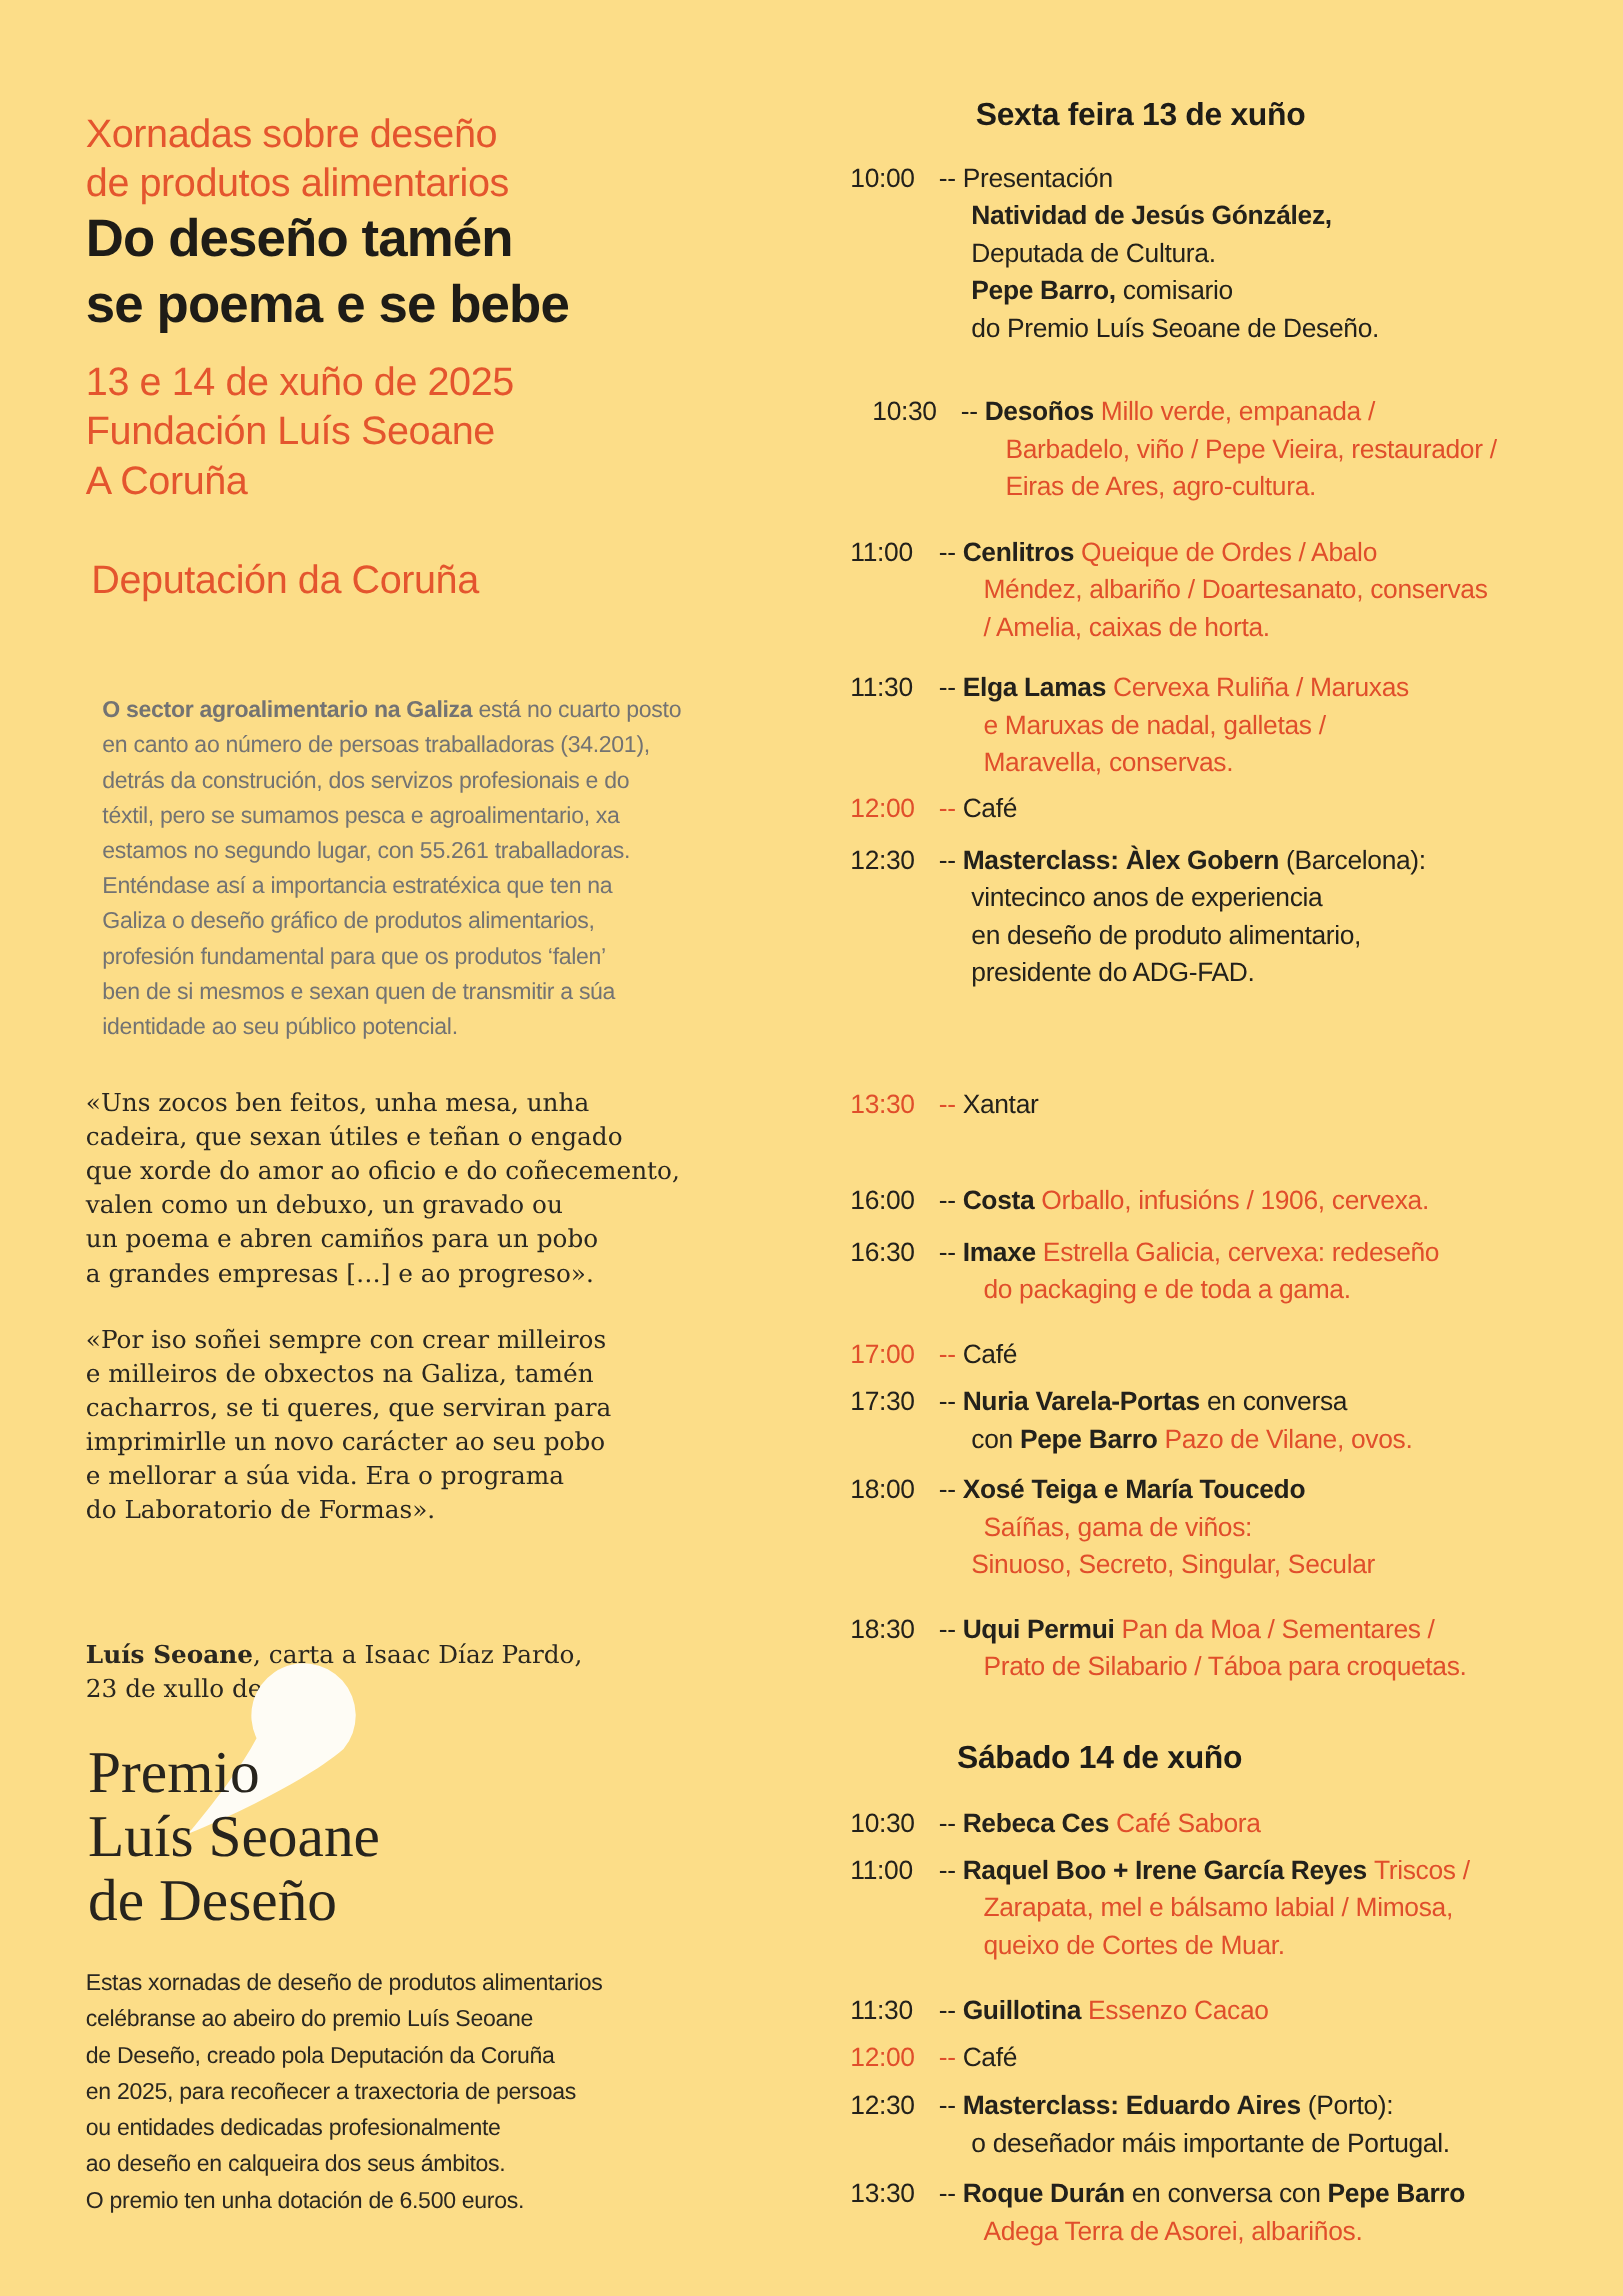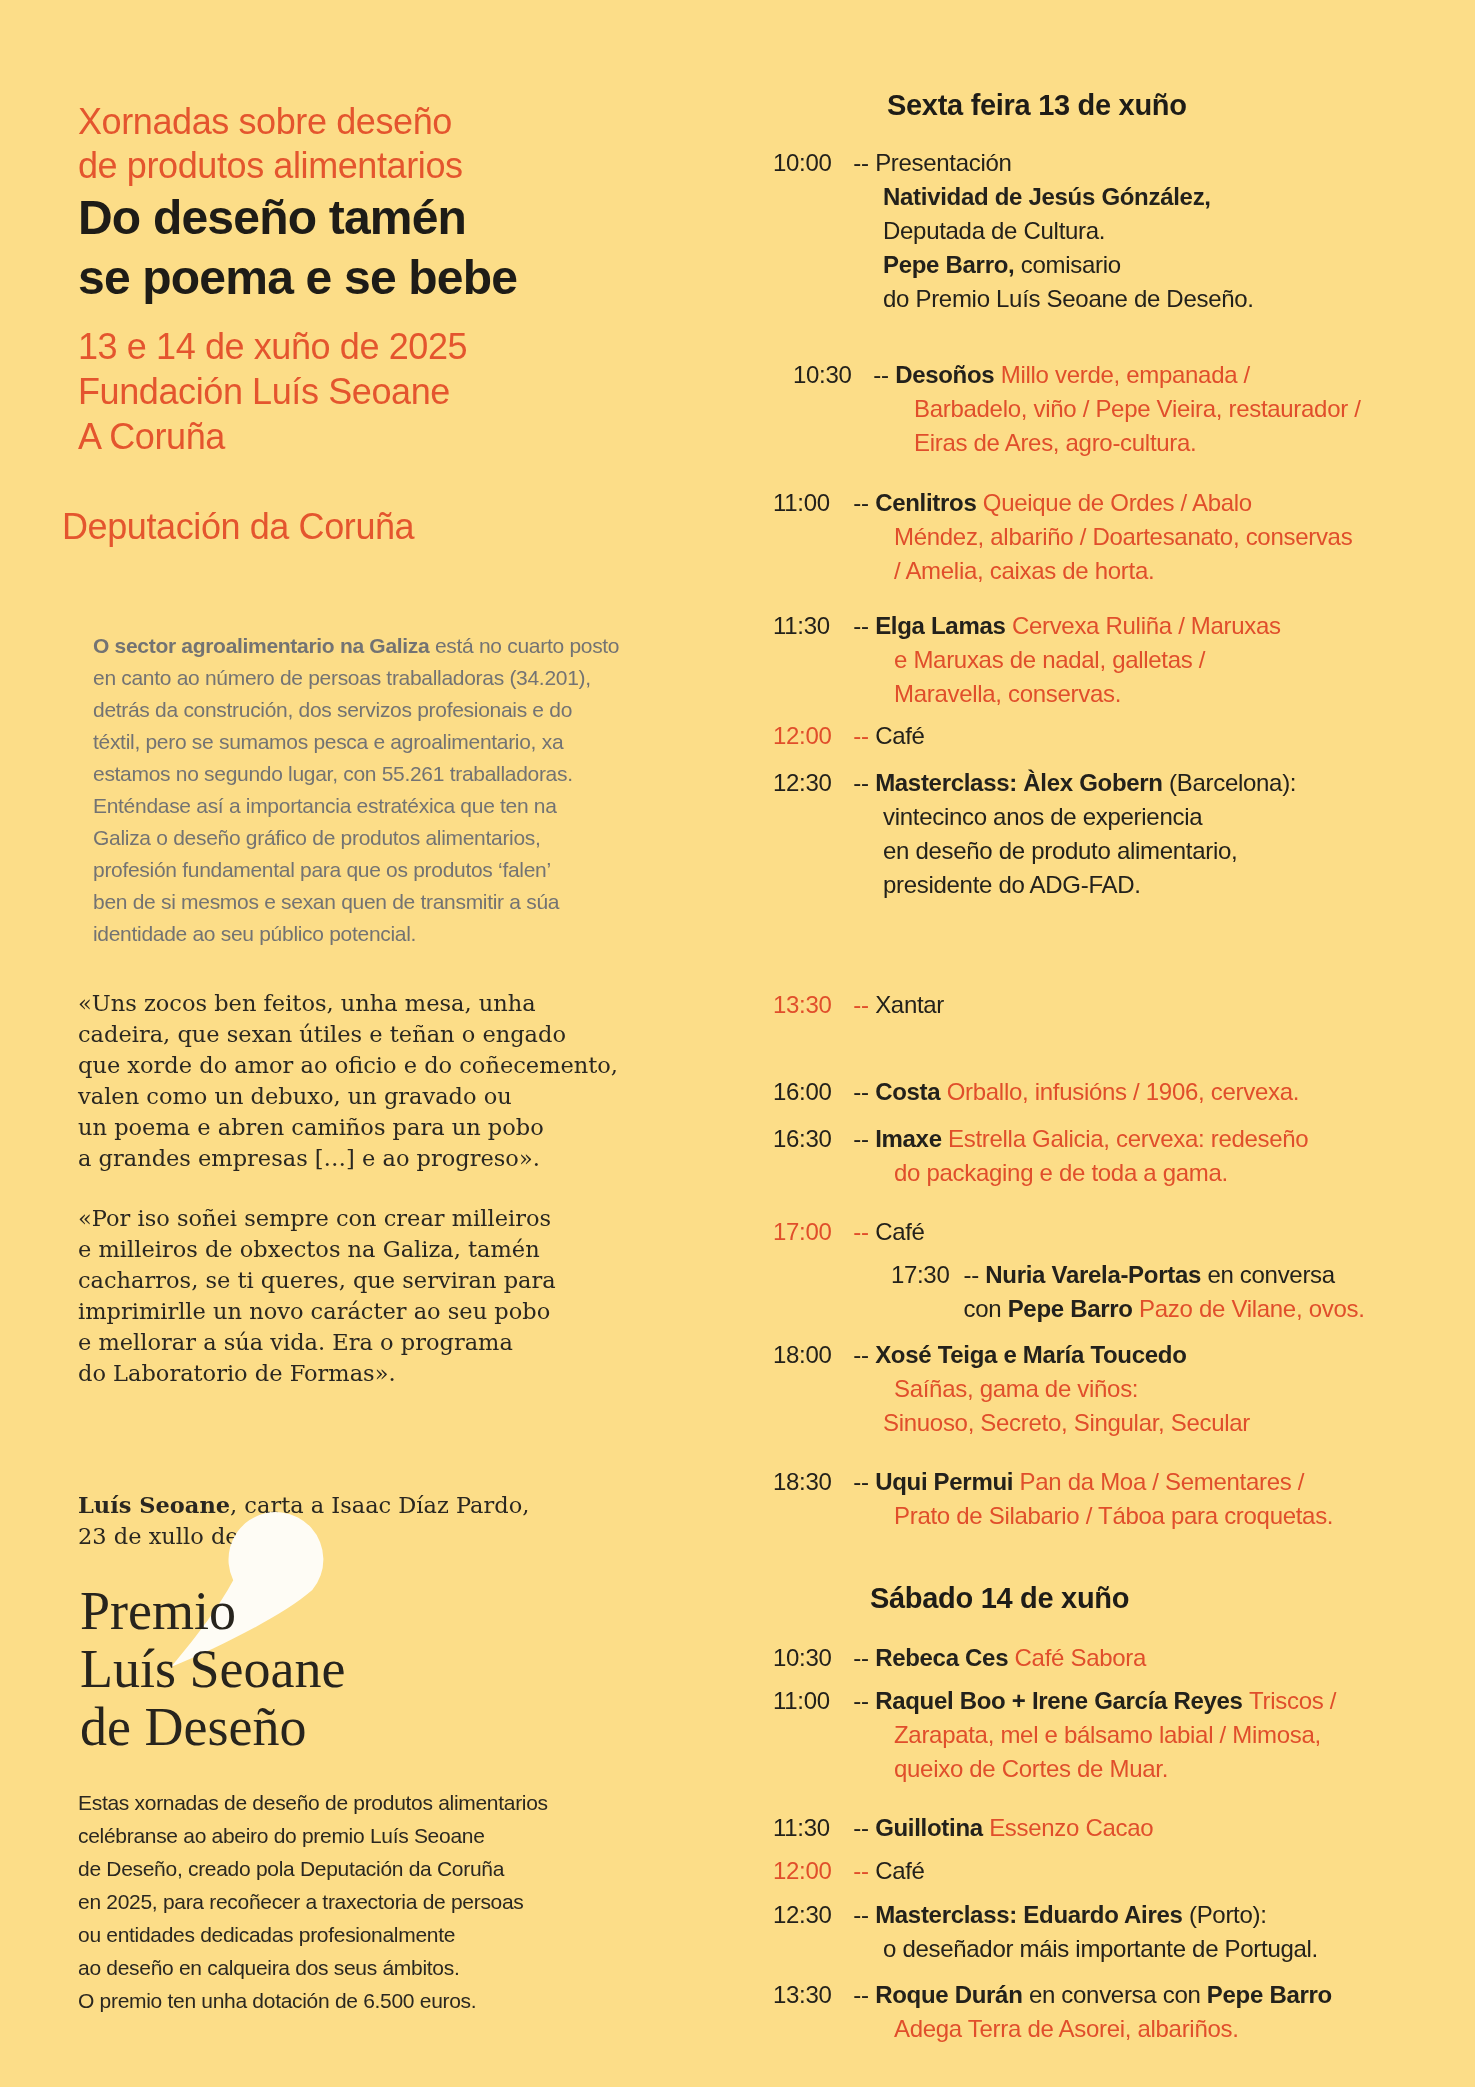--- a/index.html
+++ b/index.html
@@ -24,21 +24,21 @@
     left:78px;top:188px;width:560px;
     font-size:48px;line-height:60px;font-weight:bold;
     color:#1E1C17;letter-spacing:-0.8px;
   }
   .dates{
     left:78px;top:324px;width:560px;
     font-size:36px;line-height:45px;
     color:#E4552E;letter-spacing:-0.4px;
   }
   .org{
-    left:62px;top:504px;width:560px;
+    left:83px;top:504px;width:560px;
     font-size:36px;line-height:45px;
     color:#E4552E;letter-spacing:-0.4px;
   }
   .intro{
     left:93px;top:630px;width:580px;
     font-size:21px;line-height:32px;
     color:#737373;letter-spacing:-0.3px;
   }
   .intro .lead{font-weight:bold;}
   .quote{
@@ -188,21 +188,21 @@
         <div class="entry" style="margin-top: 53px;">
           <div class="sline first"><span class="time">16:00</span><span class="dash"> -- </span><span class="seg-b">Costa </span><span class="seg-r">Orballo, infusións / 1906, cervexa.</span></div>
         </div>
         <div class="entry" style="margin-top: 13px;">
           <div class="sline first"><span class="time">16:30</span><span class="dash"> -- </span><span class="seg-b">Imaxe </span><span class="seg-r">Estrella Galicia, cervexa: redeseño</span></div>
           <div class="sline ind"><span class="seg-r">do packaging e de toda a gama.</span></div>
         </div>
         <div class="entry" style="margin-top: 25px;">
           <div class="sline first"><span class="time brk">17:00</span><span class="dash brk"> -- </span><span class="seg-n">Café</span></div>
         </div>
-        <div class="entry" style="margin-top: 9px; text-align: center;">
+        <div class="entry" style="margin-top: 9px;">
           <div class="sline first"><span class="time">17:30</span><span class="dash"> -- </span><span class="seg-b">Nuria Varela-Portas </span><span class="seg-n">en conversa</span></div>
           <div class="sline"><span class="seg-n">con </span><span class="seg-m">Pepe Barro </span><span class="seg-r">Pazo de Vilane, ovos.</span></div>
         </div>
         <div class="entry" style="margin-top: 12px;">
           <div class="sline first"><span class="time">18:00</span><span class="dash"> -- </span><span class="seg-b">Xosé Teiga e María Toucedo</span></div>
           <div class="sline ind"><span class="seg-r">Saíñas, gama de viños:</span></div>
           <div class="sline"><span class="seg-r">Sinuoso, Secreto, Singular, Secular</span></div>
         </div>
         <div class="entry" style="margin-top: 25px;">
           <div class="sline first"><span class="time">18:30</span><span class="dash"> -- </span><span class="seg-b">Uqui Permui </span><span class="seg-r">Pan da Moa / Sementares /</span></div>

